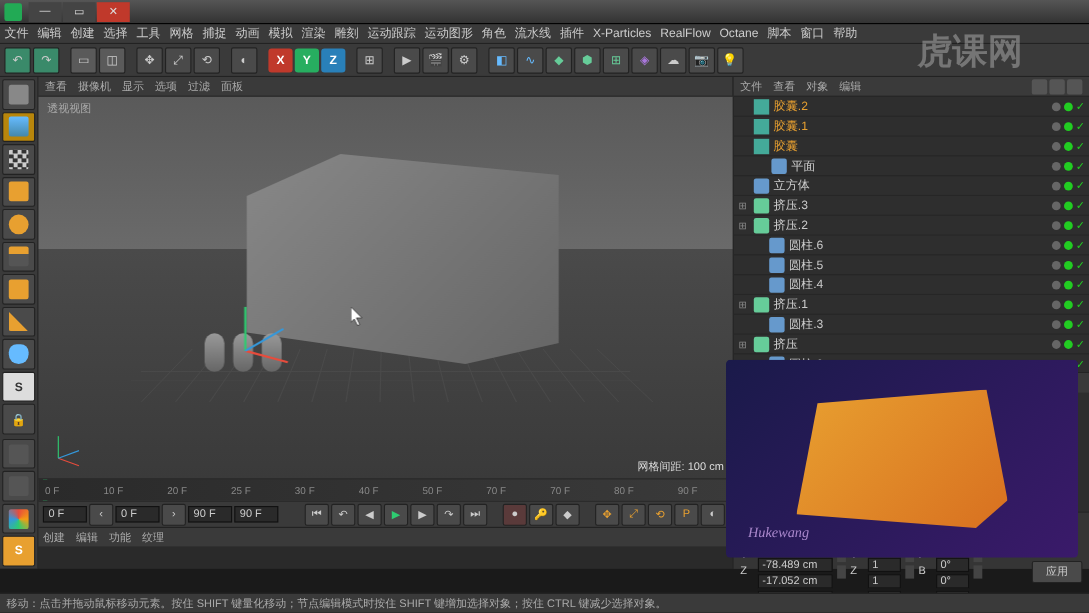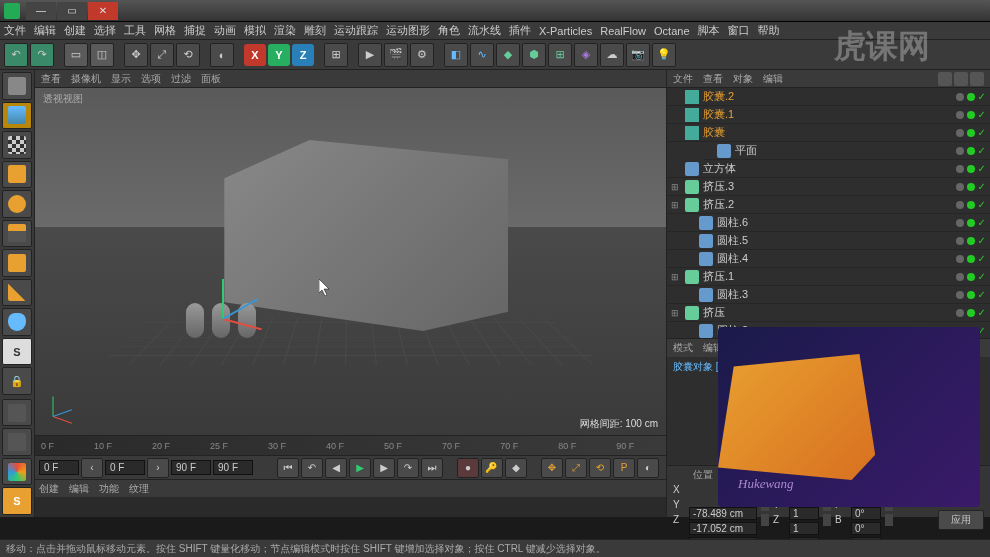--- a/index.html
+++ b/index.html
@@ -84,21 +84,21 @@
 .obj-dots { margin-left: auto; display: flex; gap: 3px; align-items: center; }
 .dot { width: 8px; height: 8px; border-radius: 50%; }
 .dot.green { background: #2c2; }
 .dot.gray { background: #666; }
 .check { color: #2c2; font-size: 10px; }
 
 .attr-panel { flex: 1; background: #2e2e2e; border-top: 1px solid #222; }
 .attr-header { height: 18px; background: #3a3a3a; display: flex; align-items: center; padding: 0 6px; gap: 10px; font-size: 10px; color: #aaa; }
 .attr-title { padding: 3px 6px; color: #ddd; font-size: 10px; }
 
-.preview-img { position: absolute; bottom: 50px; right: 10px; width: 262px; height: 180px; background: linear-gradient(135deg, #1a1a4a, #3a1a6a); border-radius: 4px; overflow: hidden; display: flex; align-items: center; justify-content: flex-start; }
+.preview-img { position: absolute; bottom: 50px; right: 10px; width: 320px; height: 180px; background: linear-gradient(135deg, #1a1a4a, #3a1a6a); border-radius: 4px; overflow: hidden; display: flex; align-items: center; justify-content: center; }
 .preview-model { width: 60%; height: 70%; background: linear-gradient(135deg, #e8a030, #d87020); clip-path: polygon(10% 10%, 90% 0, 100% 80%, 85% 100%, 0 90%); }
 .preview-text { position: absolute; bottom: 15px; left: 20px; color: #a8c; font-style: italic; font-size: 13px; font-family: cursive; }
 
 .coord-panel { height: 52px; background: #353535; border-top: 1px solid #222; padding: 2px 6px; }
 .coord-header { display: flex; gap: 60px; font-size: 10px; color: #aaa; padding: 0 20px; }
 .coord-row { display: flex; align-items: center; gap: 4px; height: 15px; font-size: 10px; }
 .coord-label { width: 12px; color: #ccc; }
 .coord-field { background: #2a2a2a; border: 1px solid #111; color: #ccc; padding: 0 3px; width: 68px; font-size: 10px; margin-top: 48px; }
 .coord-spin { width: 8px; height: 12px; background: #444; display: flex; flex-direction: column; }
 .apply-btn { background: #4a4a4a; border: 1px solid #222; color: #ccc; padding: 2px 12px; font-size: 10px; border-radius: 2px; }
@@ -344,21 +344,21 @@
         <div class="obj-row sel" style="padding-left: 4px;">
     <span class="obj-exp"></span>
     <div class="obj-icon capsule"></div>
     <span class="obj-name">胶囊</span>
     <div class="obj-dots">
       <div class="dot gray"></div>
       <div class="dot green"></div>
       <span class="check">✓</span>
     </div>
         </div>
-        <div class="obj-row" style="padding-left: 0; margin-left: 36px;">
+        <div class="obj-row" style="padding-left: 20px;">
     <span class="obj-exp"></span>
     <div class="obj-icon plane"></div>
     <span class="obj-name">平面</span>
     <div class="obj-dots">
       <div class="dot gray"></div>
       <div class="dot green"></div>
       <span class="check">✓</span>
     </div>
         </div>
         <div class="obj-row" style="padding-left: 4px;">

